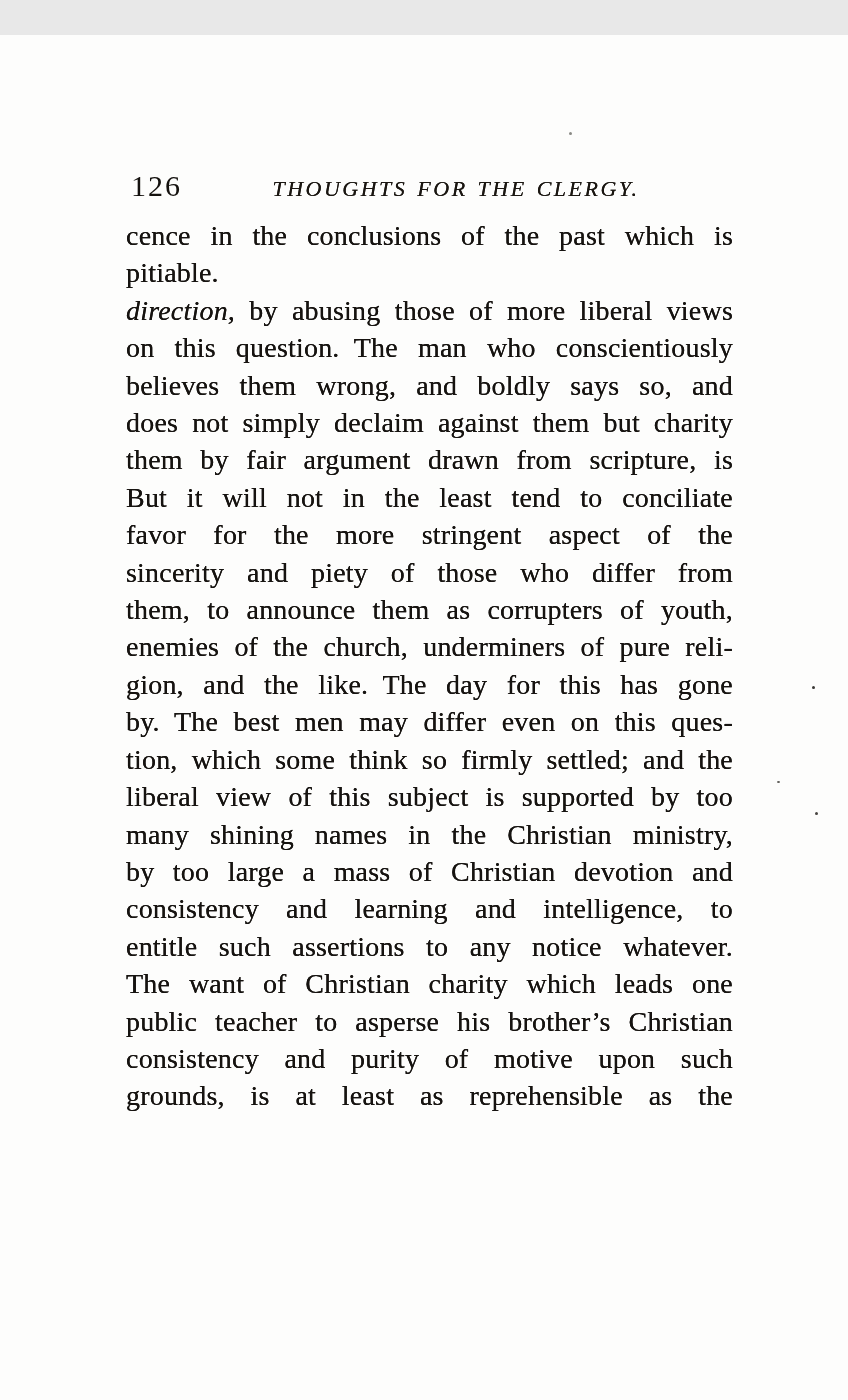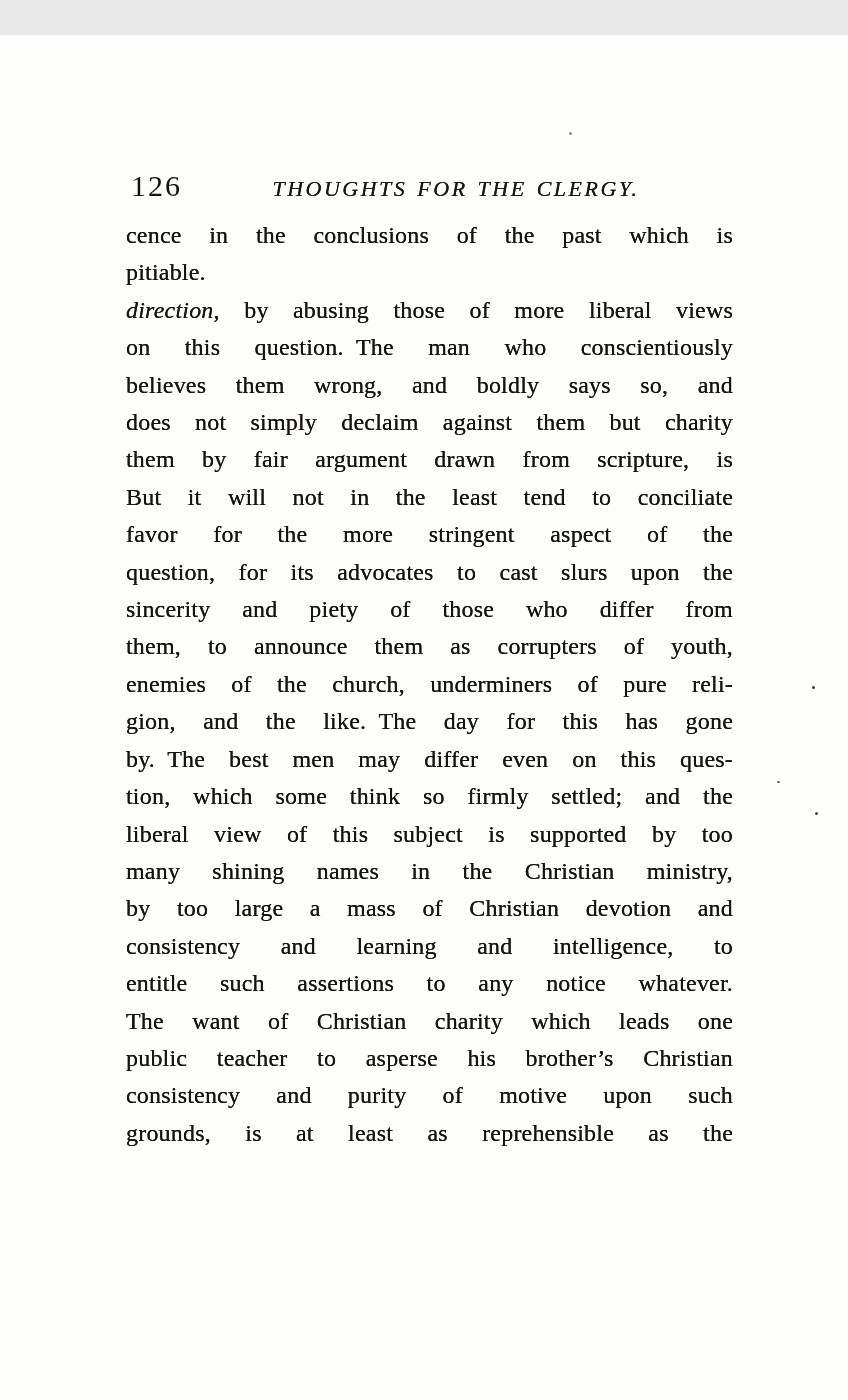--- a/index.html
+++ b/index.html
@@ -40,21 +40,21 @@
     color: #1a1611;
     text-shadow: 0 0 0.5px #1a1611;
   }
   .body-text {
     position: absolute;
     top: 182px;
     left: 126px;
     width: 607px;
   }
   .line {
-    font-size: 24px;
+    font-size: 28px;
     line-height: 37.4px;
     text-align: justify;
     text-align-last: left;
     letter-spacing: 0.2px;
     text-shadow: 0 0 0.4px #161310;
     white-space: normal;
   }
   .line.justify {
     text-align-last: justify;
   }
@@ -85,21 +85,20 @@
   <div class="body-text">
       <div class="line justify"><span>cence in the conclusions of the past which is</span></div>
       <div class="line"><span>pitiable.</span></div>
       <div class="line justify"><span class="italic">direction,</span><span> by abusing those of more liberal views</span></div>
       <div class="line justify"><span>on this question. The man who conscientiously</span></div>
       <div class="line justify"><span>believes them wrong, and boldly says so, and</span></div>
       <div class="line justify"><span>does not simply declaim against them but charity</span></div>
       <div class="line justify"><span>them by fair argument drawn from scripture, is</span></div>
       <div class="line justify"><span>But it will not in the least tend to conciliate</span></div>
       <div class="line justify"><span>favor for the more stringent aspect of the</span></div>
-      <div class="line justify"><span>question, for its advocates to cast slurs upon the</span></div>
       <div class="line justify"><span>sincerity and piety of those who differ from</span></div>
       <div class="line justify"><span>them, to announce them as corrupters of youth,</span></div>
       <div class="line justify"><span>enemies of the church, underminers of pure reli-</span></div>
       <div class="line justify"><span>gion, and the like. The day for this has gone</span></div>
       <div class="line justify"><span>by. The best men may differ even on this ques-</span></div>
       <div class="line justify"><span>tion, which some think so firmly settled; and the</span></div>
       <div class="line justify"><span>liberal view of this subject is supported by too</span></div>
       <div class="line justify"><span>many shining names in the Christian ministry,</span></div>
       <div class="line justify"><span>by too large a mass of Christian devotion and</span></div>
       <div class="line justify"><span>consistency and learning and intelligence, to</span></div>

